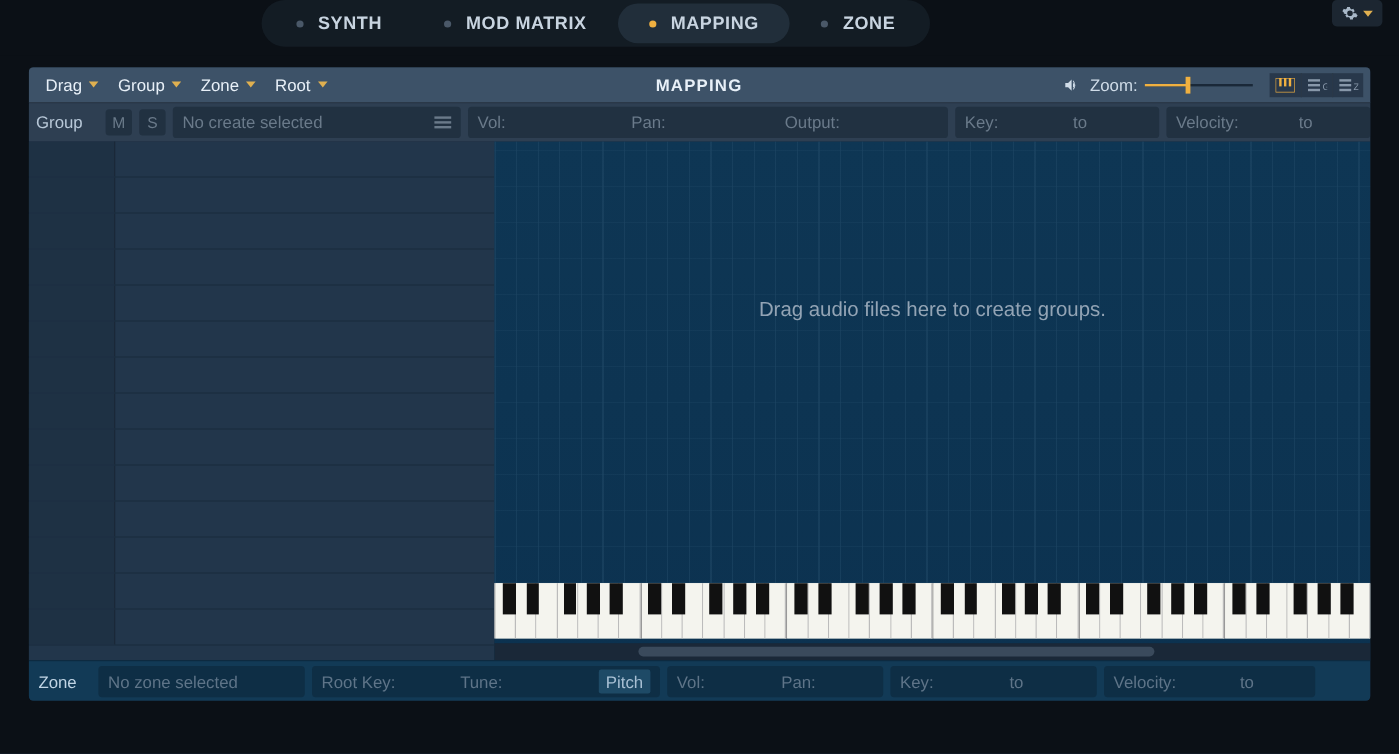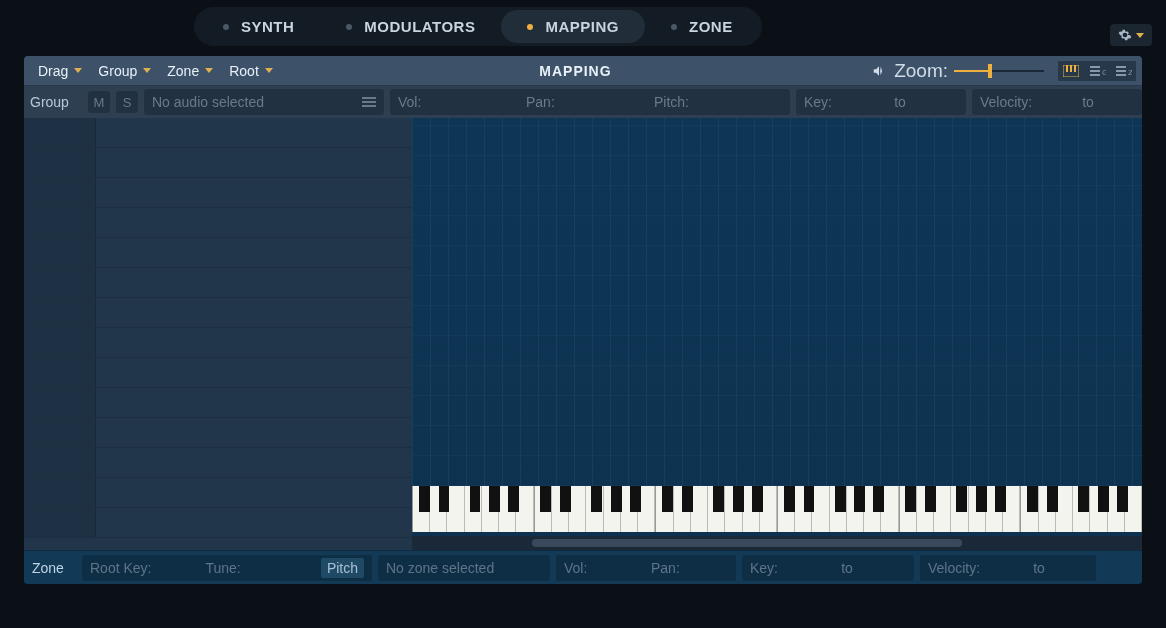--- a/index.html
+++ b/index.html
@@ -1,40 +1,40 @@
 <!DOCTYPE html>
 <html><head>
 <meta charset="utf-8">
 <style>
   * { margin: 0; padding: 0; box-sizing: border-box; font-family: -apple-system, BlinkMacSystemFont, "Segoe UI", Arial, sans-serif; }
   body { background: #0b1016; width: 1166px; height: 628px; overflow: hidden; color: #b0c0d0; }
 
   
-  .top-nav { display: flex; align-items: flex-end; height: 46px; padding: 0 14px; background: #0b1016; }
+  .top-nav { display: flex; align-items: flex-start; height: 46px; padding: 0 14px; background: #0b1016; gap: 24px; }
   .nav-spacer { width: 180px; }
   .nav-tabs { display: flex; gap: 0; background: rgba(40,55,70,0.3); border-radius: 22px; padding: 3px; }
   .nav-tab { display: flex; align-items: center; gap: 12px; padding: 8px 26px; font-size: 15px; font-weight: 600; letter-spacing: 0.5px; color: #c8d4e0; cursor: pointer; border-radius: 18px; }
   .nav-tab .dot { width: 6px; height: 6px; border-radius: 50%; background: #4a5868; }
   .nav-tab.active { background: rgba(60,80,100,0.35); }
   .nav-tab.active .dot { background: #f0b040; }
   .top-right { margin-left: auto; display: flex; align-items: center; }
   .gear-btn { display:flex; align-items:center; gap:4px; padding:4px 8px; background: rgba(60,80,100,0.35); border-radius:4px; cursor:pointer; color:#a8b8c8; }
   .chev-down { width:0;height:0;border-left:4px solid transparent;border-right:4px solid transparent;border-top:5px solid #e0b050; }
 
   
   .panel { margin: 10px 24px 0 24px; background: #1a2838; border-radius: 4px; overflow: hidden; }
 
   
   .menubar { display:flex; align-items:center; height:30px; background: #3d5268; border-bottom: 1px solid #2a3848; padding: 0 6px; }
   .menu-item { display:flex; align-items:center; gap:4px; padding:4px 8px; font-size:14px; color:#e8f0f8; cursor:pointer; }
   .menu-item .chev { width:0;height:0;border-left:4px solid transparent;border-right:4px solid transparent;border-top:5px solid #e0b050; margin-left:2px;}
   .menu-title { flex:1; text-align:center; font-size:14px; font-weight:600; letter-spacing:1px; color:#e8f0f8; }
   .menu-right { display:flex; align-items:center; gap:6px; margin-left:auto; }
   .speaker-icon { width:18px; height:14px; color:#d0dce8; }
-  .zoom-label { font-size:19px; color:#d0dce8; }
+  .zoom-label { font-size:14px; color:#d0dce8; }
   .zoom-slider { display:flex; align-items:center; width:90px; height:14px; position:relative; }
   .zoom-track { position:absolute; top:50%; left:0; right:0; height:2px; background:#1a2838; transform:translateY(-50%);}
   .zoom-fill { position:absolute; top:50%; left:0; width:40%; height:2px; background:#f0b040; transform:translateY(-50%);}
   .zoom-thumb { position:absolute; left:38%; top:50%; transform:translateY(-50%); width:4px; height:14px; background:#f0b040; }
   .view-btns { display:flex; gap:0; margin-left:8px; }
   .view-btn { width:26px; height:20px; display:flex; align-items:center; justify-content:center; background: rgba(20,30,45,0.5); cursor:pointer; color:#8898aa; }
   .view-btn.active { color:#f0b040; }
   .view-btn + .view-btn { border-left: 1px solid #2a3848; }
 
   
@@ -89,21 +89,21 @@
 
 <div class="top-nav">
   <div class="nav-spacer"></div>
   <div class="nav-tabs">
     <div class="nav-tab">
         <span class="dot"></span>
         <span>SYNTH</span>
       </div>
     <div class="nav-tab">
         <span class="dot"></span>
-        <span>MODULATORS</span>
+        <span>MOD MATRIX</span>
       </div>
     <div class="nav-tab active">
         <span class="dot"></span>
         <span>MAPPING</span>
       </div>
     <div class="nav-tab">
         <span class="dot"></span>
         <span>ZONE</span>
       </div>
   </div>
@@ -174,31 +174,31 @@
         </div>
       </div>
     </div>
   </div>
 
   <div class="group-hdr">
     <div class="ghdr-label">Group</div>
     <div class="ms-btn">M</div>
     <div class="ms-btn">S</div>
     <div class="ghdr-box ghdr-sel">
-      <span>No audio selected</span>
+      <span>No create selected</span>
       <div class="list-icon">
           <span></span>
           <span></span>
           <span></span>
         </div>
     </div>
     <div class="ghdr-box ghdr-field" style="width:340px">
       <span style="flex:1">Vol:</span>
       <span style="flex:1">Pan:</span>
-      <span style="flex:1">Pitch:</span>
+      <span style="flex:1">Output:</span>
     </div>
     <div class="ghdr-box ghdr-key">
       <span>Key:</span>
       <span style="flex:1"></span>
       <span>to</span>
       <span style="flex:1"></span>
     </div>
     <div class="ghdr-box ghdr-vel">
       <span>Velocity:</span>
       <span style="flex:1"></span>
@@ -263,20 +263,21 @@
             <div class="r"></div>
           </div>
         <div class="sb-row">
             <div class="g"></div>
             <div class="r"></div>
           </div>
       </div>
     </div>
     <div class="map-area">
       <div class="map-grid"></div>
+      <div class="drop-hint">Drag audio files here to create groups.</div>
       <div class="piano" id="piano">
           <div class="oct">
             <div class="wk" style="left: 0%; width: 14.2857%;"></div>
             <div class="wk" style="left: 14.2857%; width: 14.2857%;"></div>
             <div class="wk" style="left: 28.5714%; width: 14.2857%;"></div>
             <div class="wk" style="left: 42.8571%; width: 14.2857%;"></div>
             <div class="wk" style="left: 57.1429%; width: 14.2857%;"></div>
             <div class="wk" style="left: 71.4286%; width: 14.2857%;"></div>
             <div class="wk" style="left: 85.7143%; width: 14.2857%;"></div>
             <div class="bk" style="left: 4.78571%;"></div>
@@ -363,28 +364,28 @@
           </div>
         </div>
       <div class="hscroll">
         <div class="thumb"></div>
       </div>
     </div>
   </div>
 
   <div class="zone-ftr">
     <div class="zf-label">Zone</div>
+    <div class="zf-box zf-sel">
+      <span>No zone selected</span>
+    </div>
     <div class="zf-box zf-rk">
       <span style="flex:1">Root Key:</span>
       <span style="flex:1">Tune:</span>
       <span class="zf-pitch">Pitch</span>
     </div>
-    <div class="zf-box zf-sel">
-      <span>No zone selected</span>
-    </div>
     <div class="zf-box zf-vp">
       <span style="flex:1">Vol:</span>
       <span style="flex:1">Pan:</span>
     </div>
     <div class="zf-box zf-key">
       <span>Key:</span>
       <span style="flex:1"></span>
       <span>to</span>
       <span style="flex:1"></span>
     </div>

